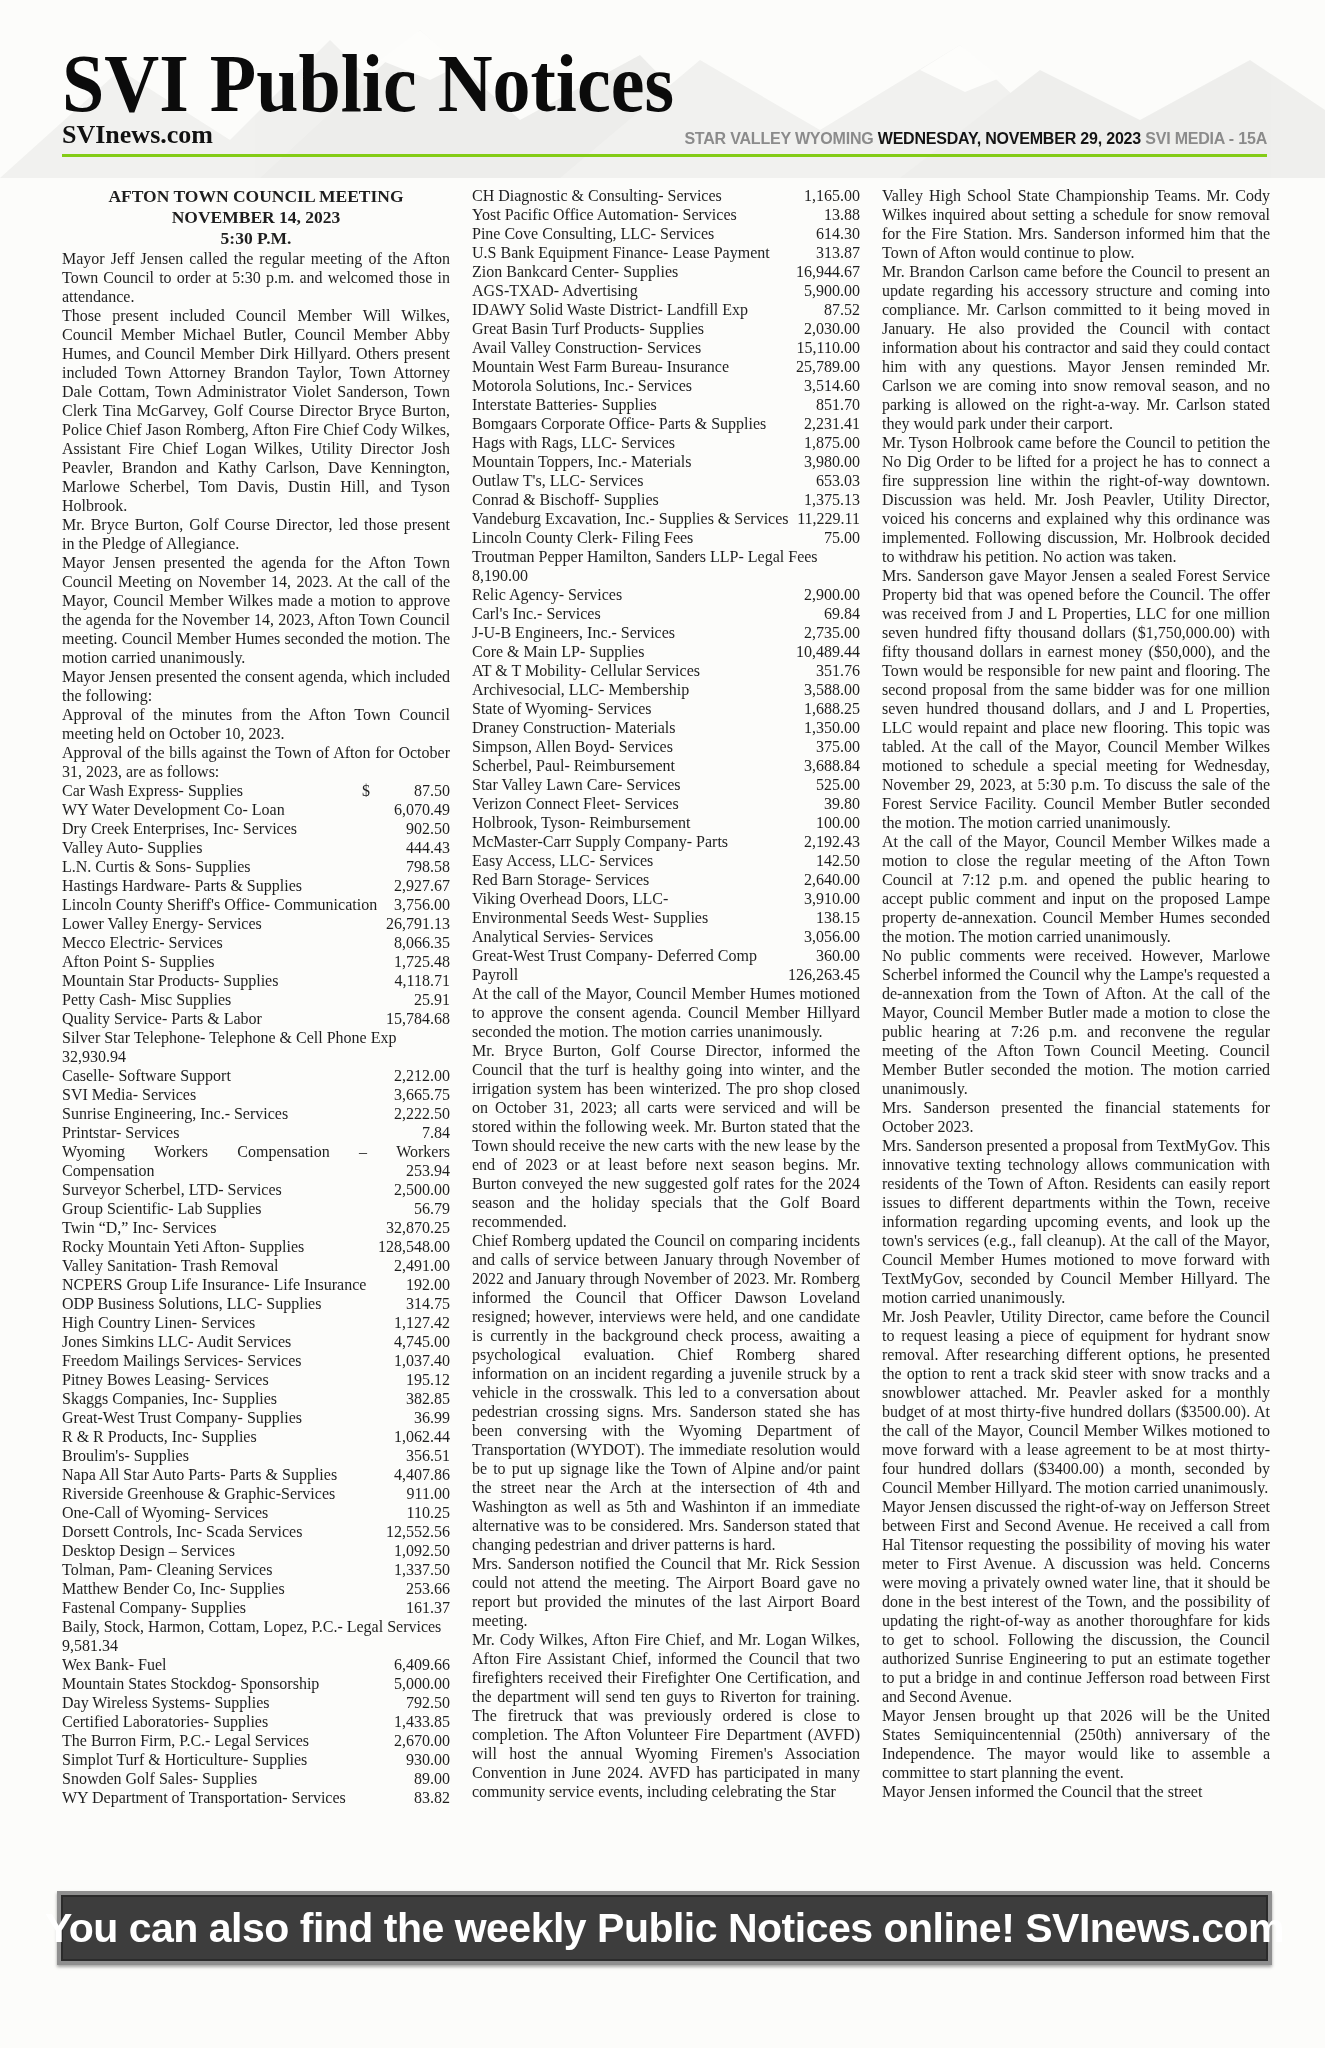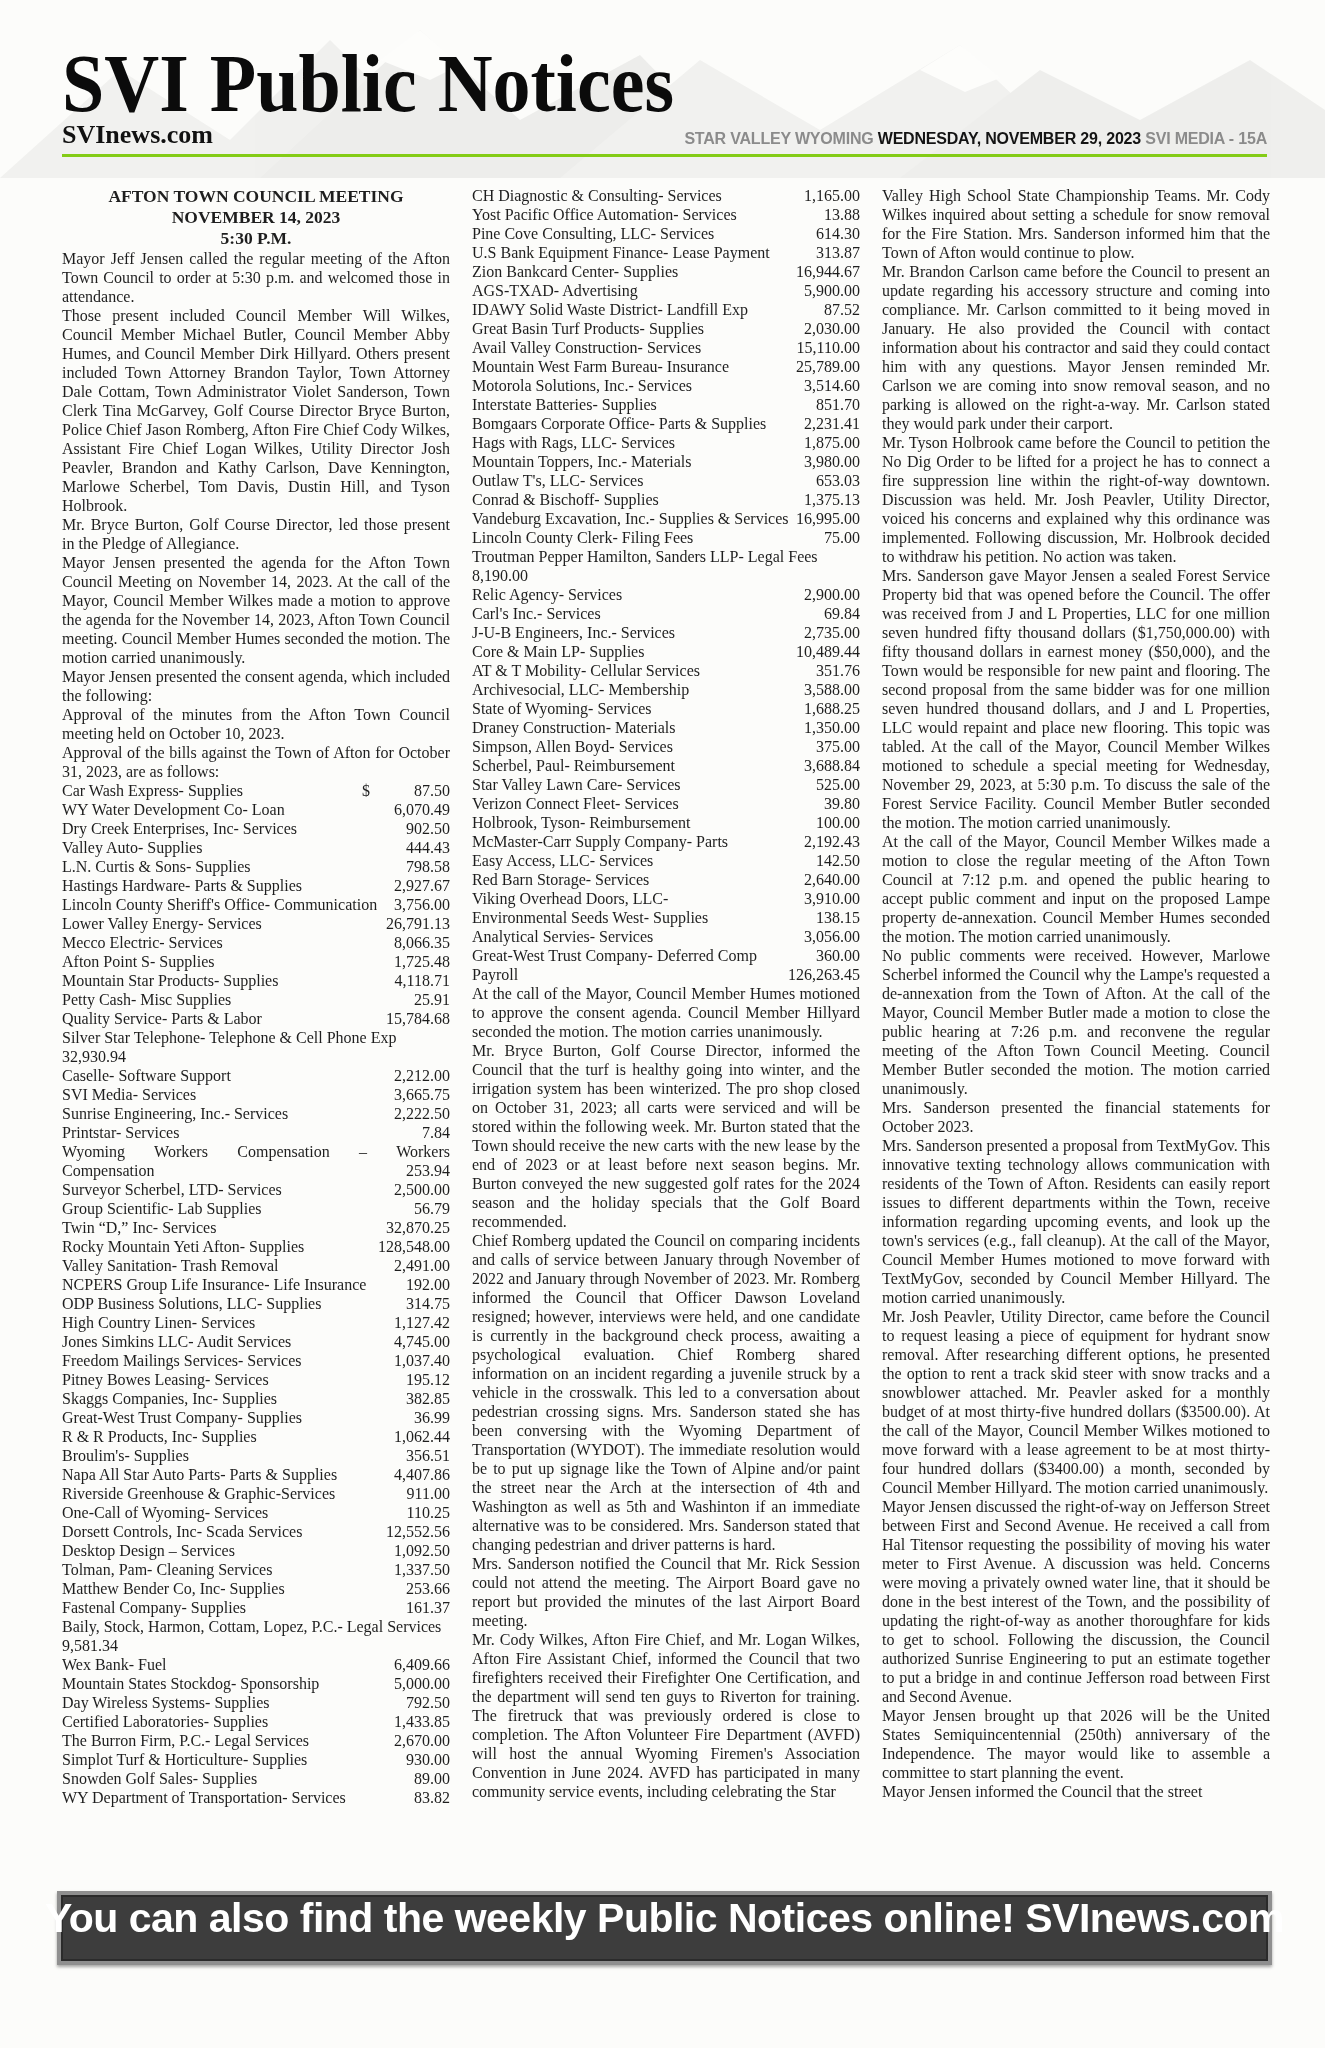--- a/index.html
+++ b/index.html
@@ -71,21 +71,21 @@
   .bwamt{text-align:left;}
   .b2line1{text-align:justify;text-align-last:justify;}
   .b2line2{display:flex;}
   .b2line2 .bamt{margin-left:auto;}
   
   .banner{
     position:absolute;left:57px;right:53px;top:1891px;height:66px;z-index:2;
     background:#3d3d3d;
     border:4px solid #8f8f8f;
     box-shadow:inset 0 0 0 2px #2b2b2b, 0 2px 3px rgba(0,0,0,0.35);
-    display:flex;align-items:flex-start;justify-content:center;
+    display:flex;align-items:center;justify-content:center;
   }
   .banner-text{
     font-family:"Liberation Sans", sans-serif;
     font-weight:bold;font-size:41px;letter-spacing:-0.5px;
     color:#ffffff;white-space:nowrap;
   }
 </style>
 </head>
 <body>
 
@@ -395,21 +395,21 @@
         <div class="bill">
           <span class="bname">Outlaw T's, LLC- Services</span>
           <span class="bamt">653.03</span>
         </div>
         <div class="bill">
           <span class="bname">Conrad &amp; Bischoff- Supplies</span>
           <span class="bamt">1,375.13</span>
         </div>
         <div class="bill">
           <span class="bname">Vandeburg Excavation, Inc.- Supplies &amp; Services</span>
-          <span class="bamt">16,995.00</span>
+          <span class="bamt">11,229.11</span>
         </div>
         <div class="bill">
           <span class="bname">Lincoln County Clerk- Filing Fees</span>
           <span class="bamt">75.00</span>
         </div>
         <div>
           <div class="bwname">Troutman Pepper Hamilton, Sanders LLP- Legal Fees</div>
           <div class="bwamt">8,190.00</div>
         </div>
         <div class="bill">

